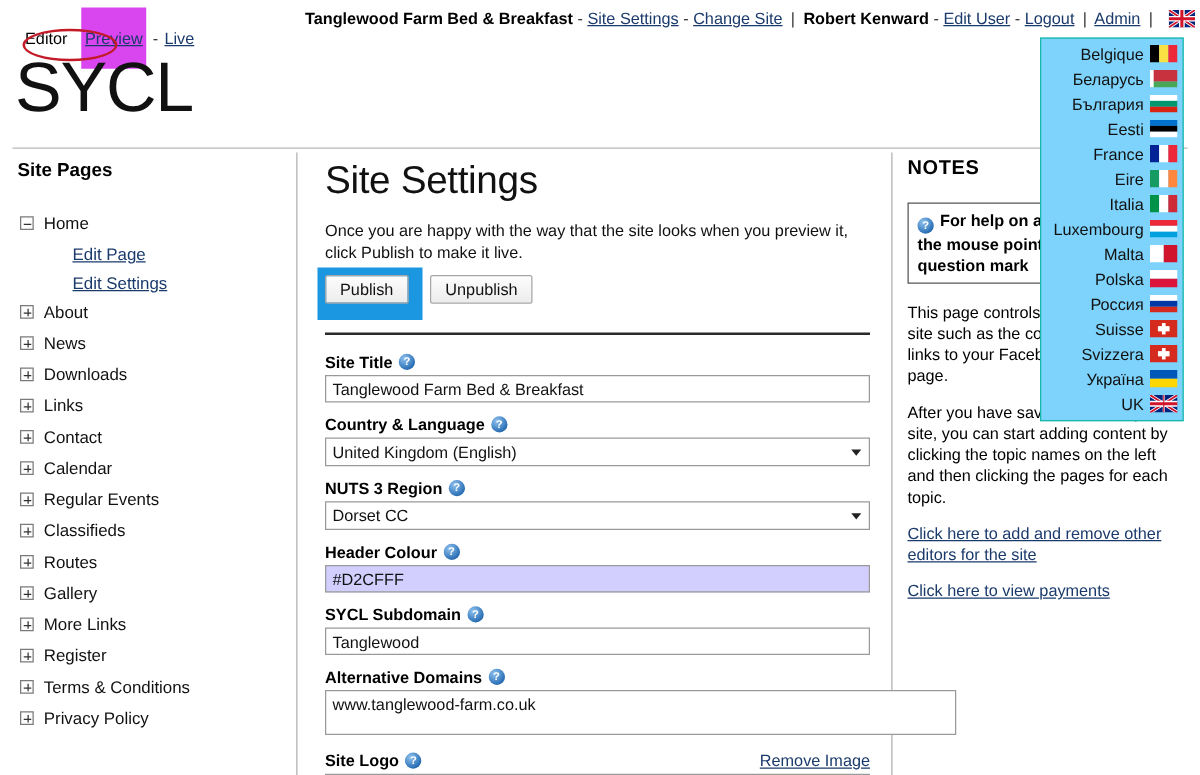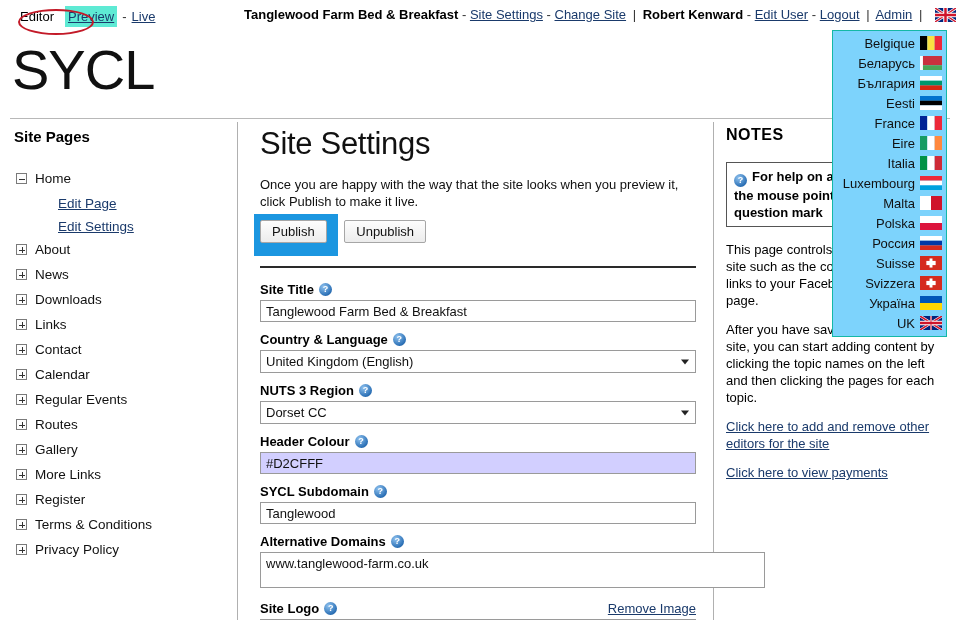--- a/index.html
+++ b/index.html
@@ -24,21 +24,21 @@
     display:flex; align-items:center; gap:5px; white-space:nowrap;
   }
   .editor-word {
     font-weight:normal; color:#000; padding:1px 6px; position:relative;
   }
   .ellipse-annot {
     position:absolute; left:4px; top:1px; width:76px; height:26px;
     border:2.5px solid #c31a28; border-radius:50%;
     pointer-events:none;
   }
-  .preview-hl { background:#5eead4; padding:3px 3px; }
+  .preview-hl { background:#d946ef; padding:17px 3px; }
   .sep { color:#333; }
 
   .topbar-center {
     position:absolute; left:244px; top:7px;
     white-space:nowrap; font-size:13px;
   }
   .site-name { font-weight:bold; }
   .user-name { font-weight:bold; }
   .pipe { color:#333; padding:0 3px; }
 
@@ -248,20 +248,24 @@
       <div class="tree-item">
         <span class="toggle plus"></span>
         <span>Calendar</span>
       </div>
       <div class="tree-item">
         <span class="toggle plus"></span>
         <span>Regular Events</span>
       </div>
       <div class="tree-item">
         <span class="toggle plus"></span>
+        <span>Classifieds</span>
+      </div>
+      <div class="tree-item">
+        <span class="toggle plus"></span>
         <span>Routes</span>
       </div>
       <div class="tree-item">
         <span class="toggle plus"></span>
         <span>Gallery</span>
       </div>
       <div class="tree-item">
         <span class="toggle plus"></span>
         <span>More Links</span>
       </div>

